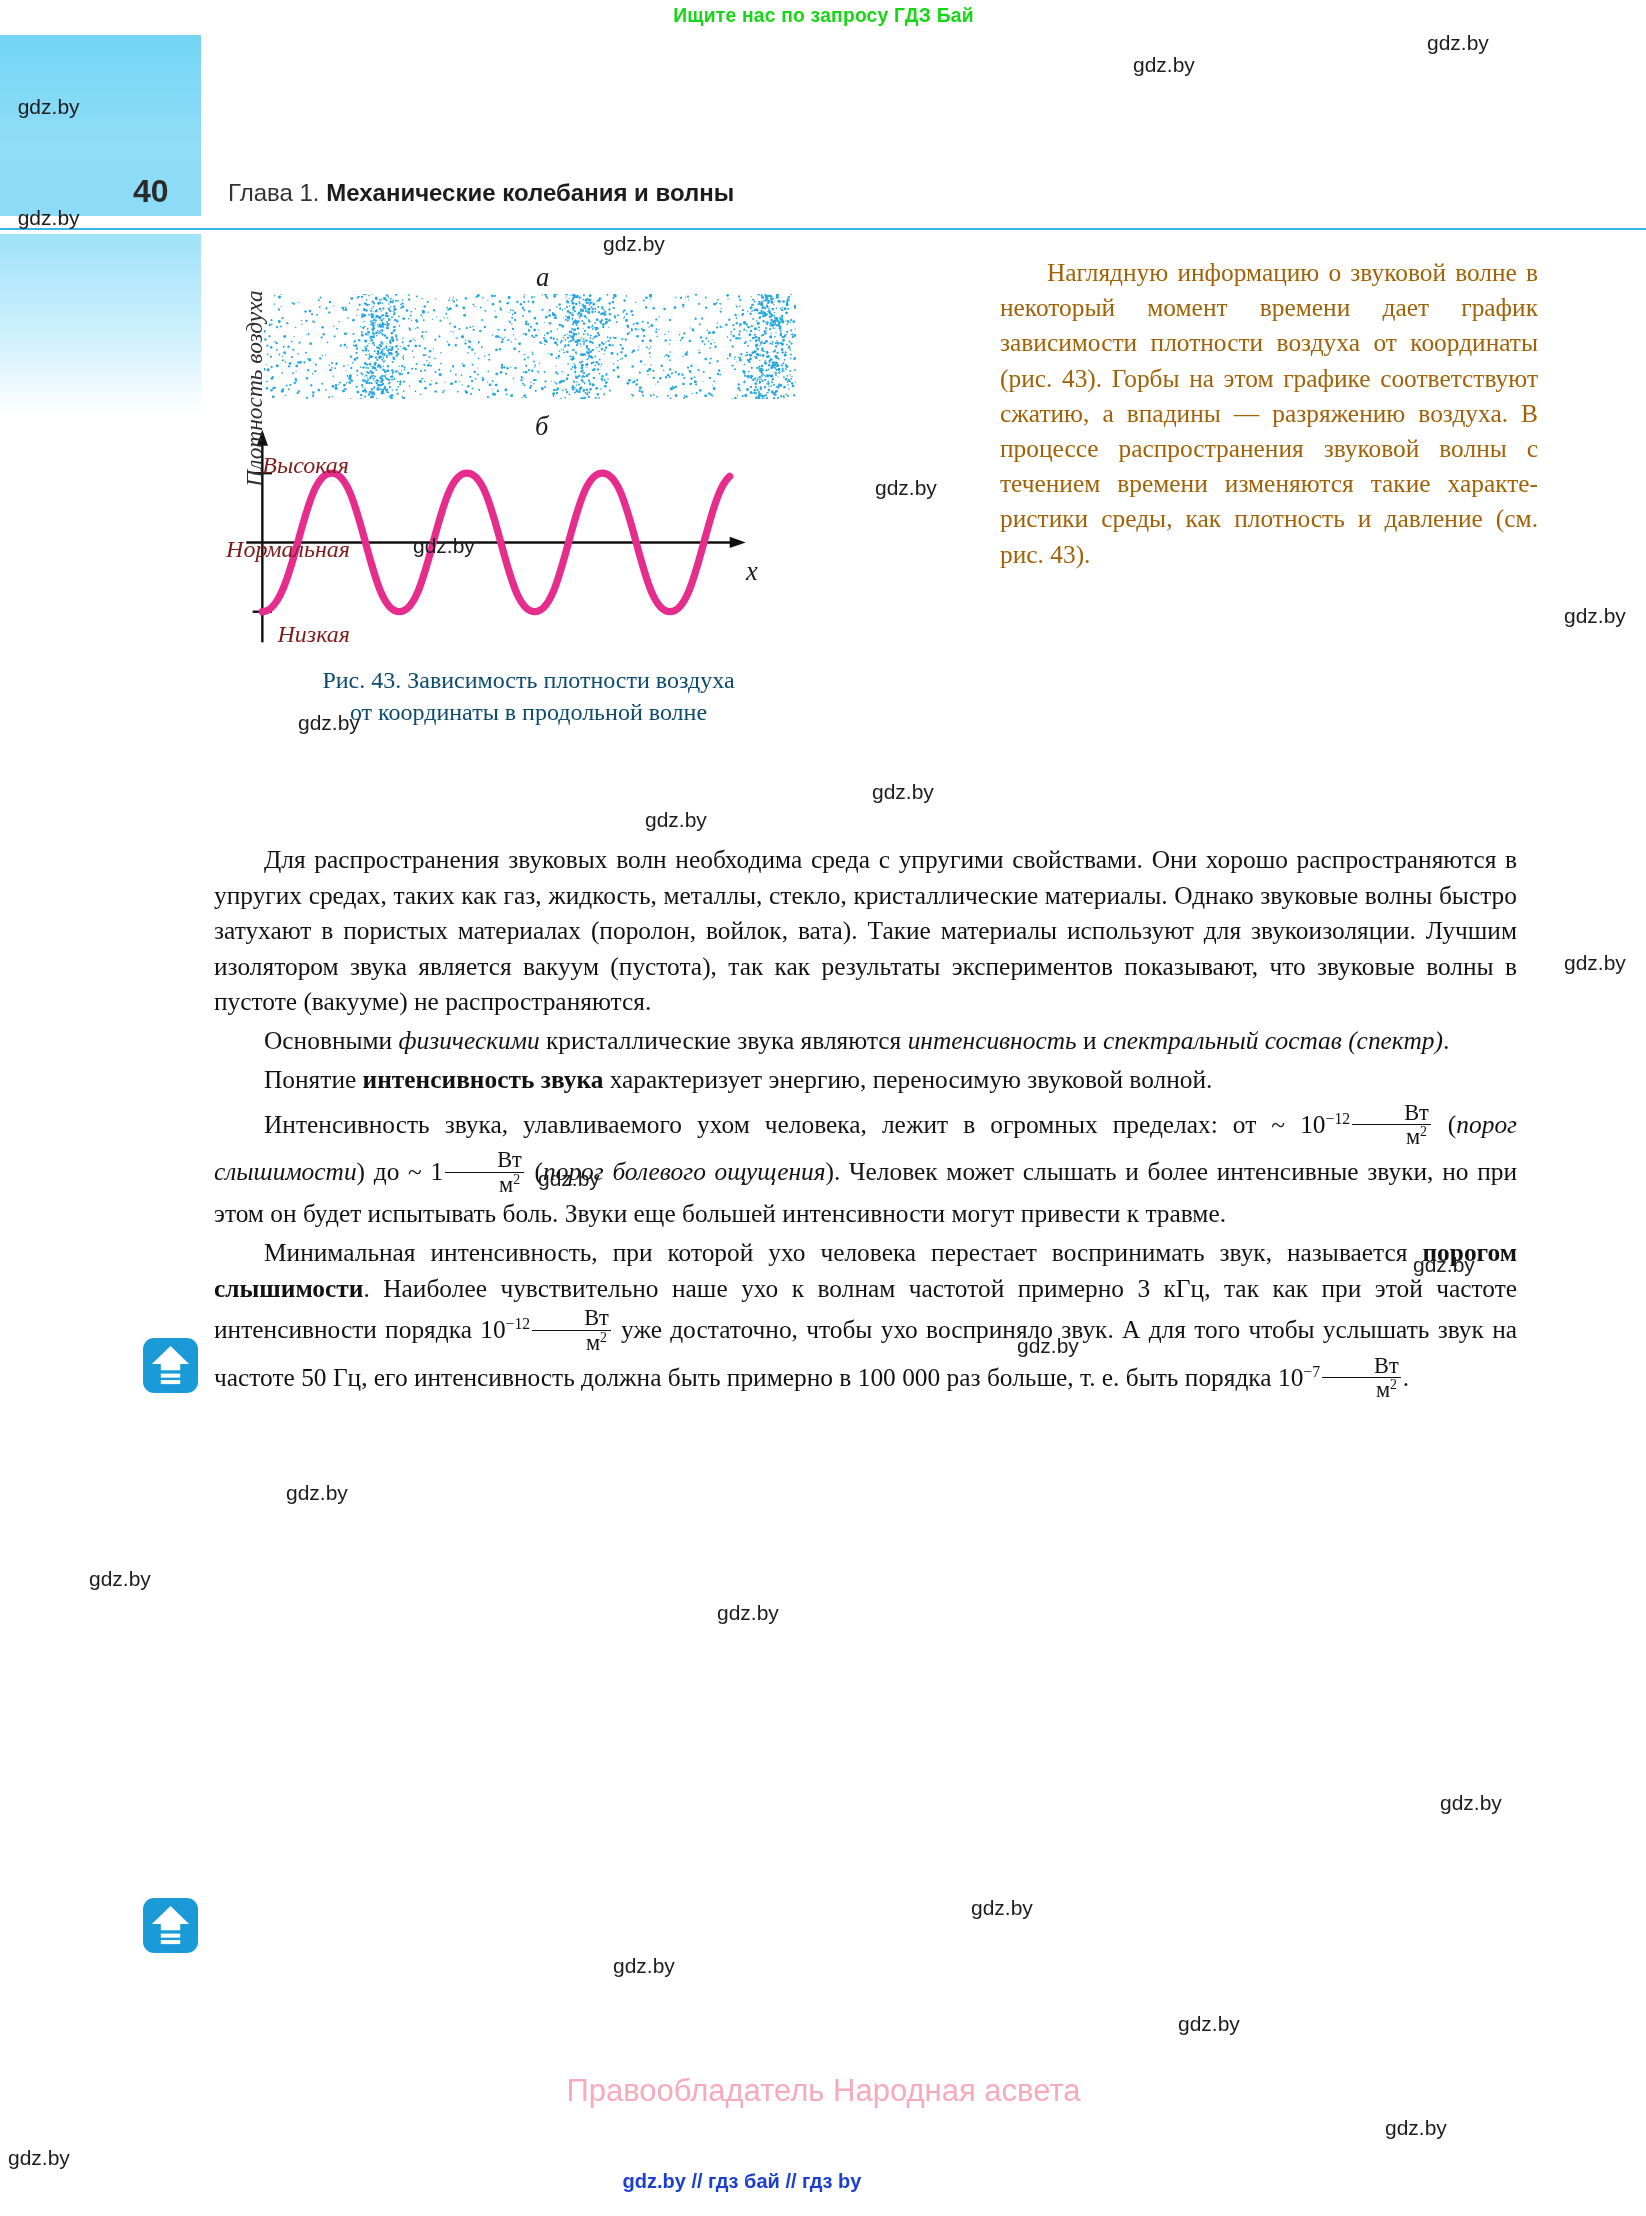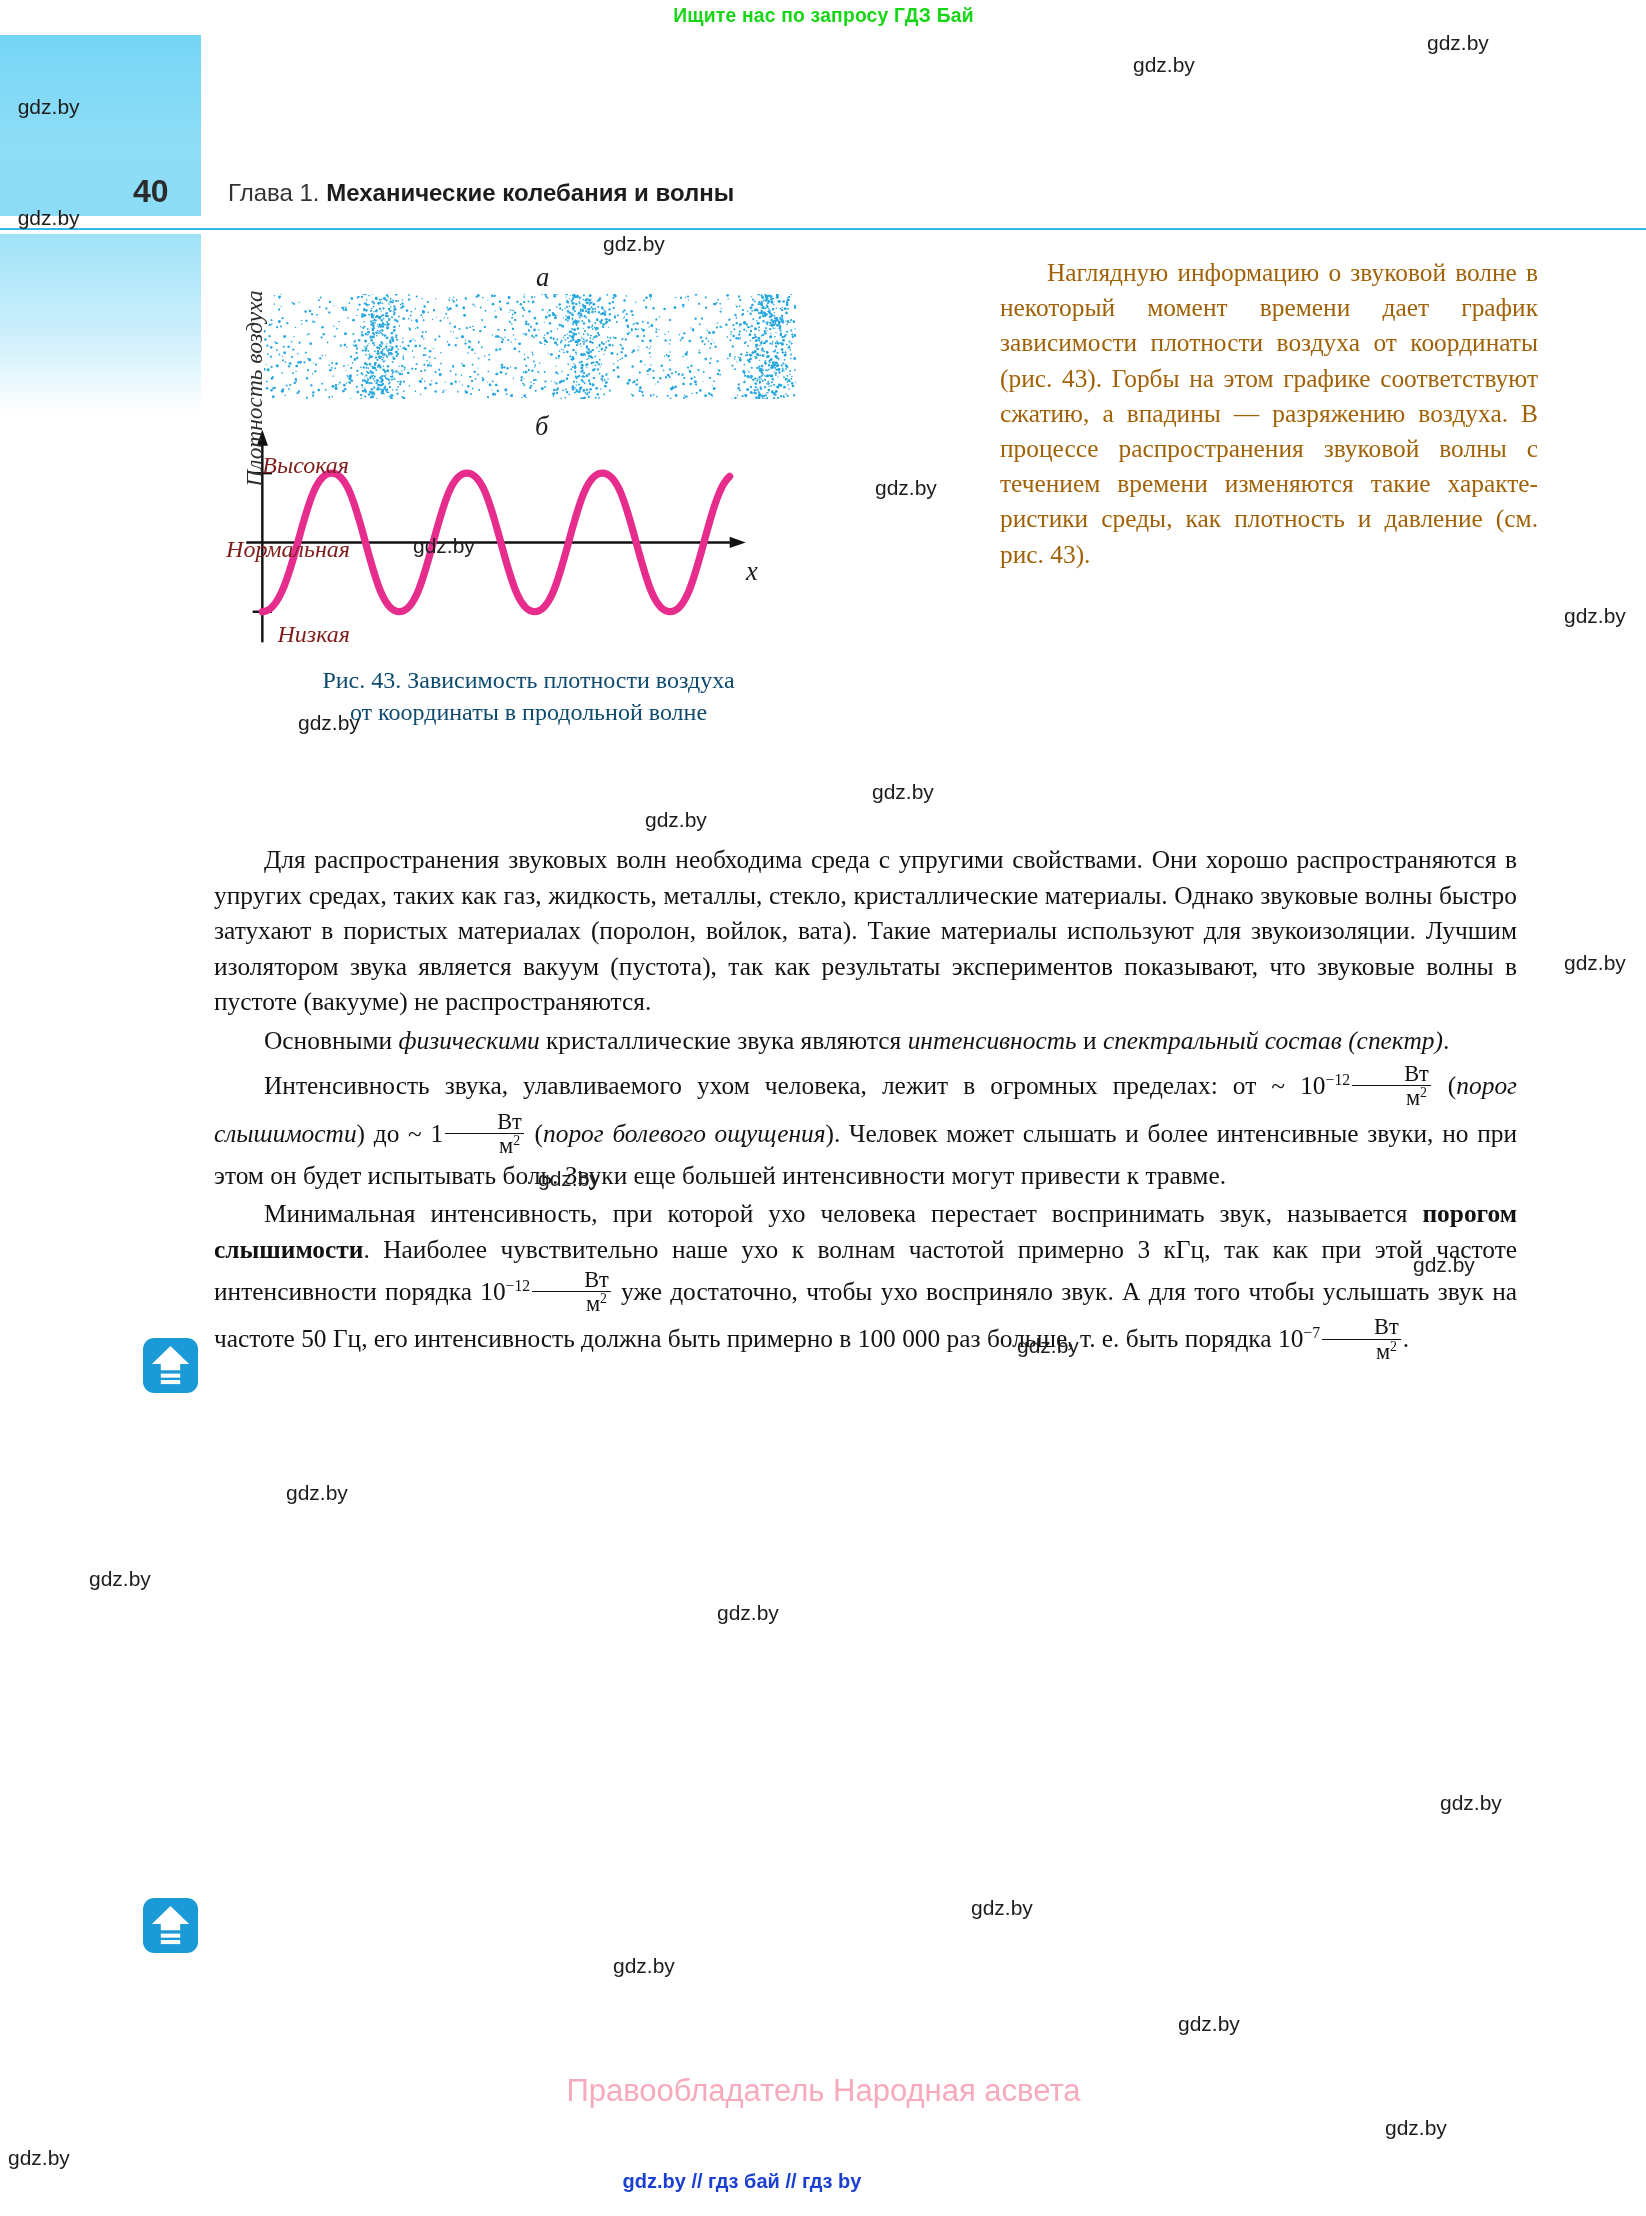--- a/index.html
+++ b/index.html
@@ -3419,20 +3419,21 @@
   </div>
 
   <div class="right-col">Наглядную информацию о звуковой волне в некоторый момент времени дает график зависимости плотности воз­духа от координаты (рис. 43). Горбы на этом графике соответ­ствуют сжатию, а впадины — разряжению воздуха. В про­цессе распространения звуко­вой волны с течением време­ни изменяются такие характе­ристики среды, как плотность и давление (см. рис. 43).</div>
 
   <div class="body-text">
 
     <p>Для распространения звуковых волн необходима среда с упругими свойствами. Они хорошо распространяются в упругих средах, таких как газ, жидкость, металлы, стекло, кристаллические материалы. Однако звуковые волны быстро затухают в пористых материалах (поролон, вой­лок, вата). Такие материалы используют для звукоизоляции. Лучшим изолятором звука является вакуум (пустота), так как результаты экс­периментов показывают, что звуковые волны в пустоте (вакууме) не рас­пространяются.</p>
 
     <p><span>Основными </span><i>физическими</i><span> кристаллические звука являются </span><i>интен­сивность</i><span> и </span><i>спектральный состав (спектр)</i><span>.</span></p>
 
+    <p><span>Понятие </span><b>интенсивность звука</b><span> характеризует энергию, переносимую звуковой волной.</span></p>
 
     <p><span>Интенсивность звука, улавливаемого ухом человека, лежит в огром­ных пределах: от ~ 10</span><span class="pow">−12</span><span class="frac"><span class="num">Вт</span><span class="den"><span>м</span><span class="pow">2</span></span></span><span> (</span><i>порог слышимости</i><span>) до ~ 1</span><span class="frac"><span class="num">Вт</span><span class="den"><span>м</span><span class="pow">2</span></span></span><span> (</span><i>порог болевого ощущения</i><span>). Человек может слышать и более интенсивные звуки, но при этом он будет испытывать боль. Звуки еще большей интенсивности могут привести к травме.</span></p>
 
     <p><span>Минимальная интенсивность, при которой ухо человека перестает воспринимать звук, называется </span><b>порогом слышимости</b><span>. Наиболее чувстви­тельно наше ухо к волнам частотой примерно 3 кГц, так как при этой частоте интенсивности порядка 10</span><span class="pow">−12</span><span class="frac"><span class="num">Вт</span><span class="den"><span>м</span><span class="pow">2</span></span></span><span> уже достаточно, чтобы ухо вос­приняло звук. А для того чтобы услышать звук на частоте 50 Гц, его интенсивность должна быть примерно в 100 000 раз больше, т. е. быть порядка 10</span><span class="pow">−7</span><span class="frac"><span class="num">Вт</span><span class="den"><span>м</span><span class="pow">2</span></span></span><span>.</span></p>
   </div>
 
   <div class="gutter-icon icon-1">
     <svg width="55" height="55" viewBox="0 0 68 68">
       <path d="M34 10 L57 32 H46 V40 H22 V32 H11 Z" fill="#ffffff"></path>
       <rect x="22" y="44" width="24" height="5" fill="#ffffff"></rect>

